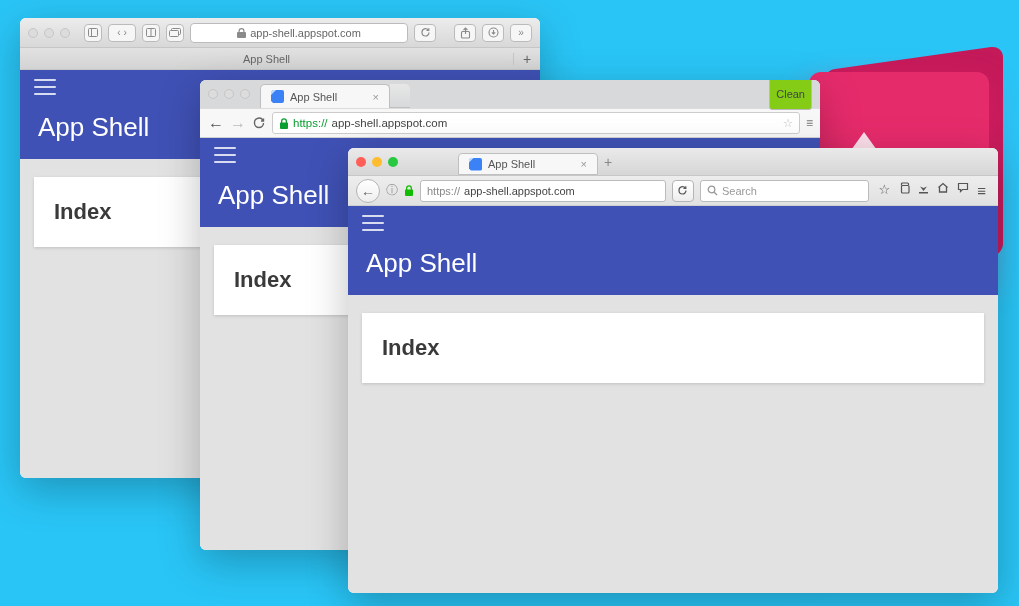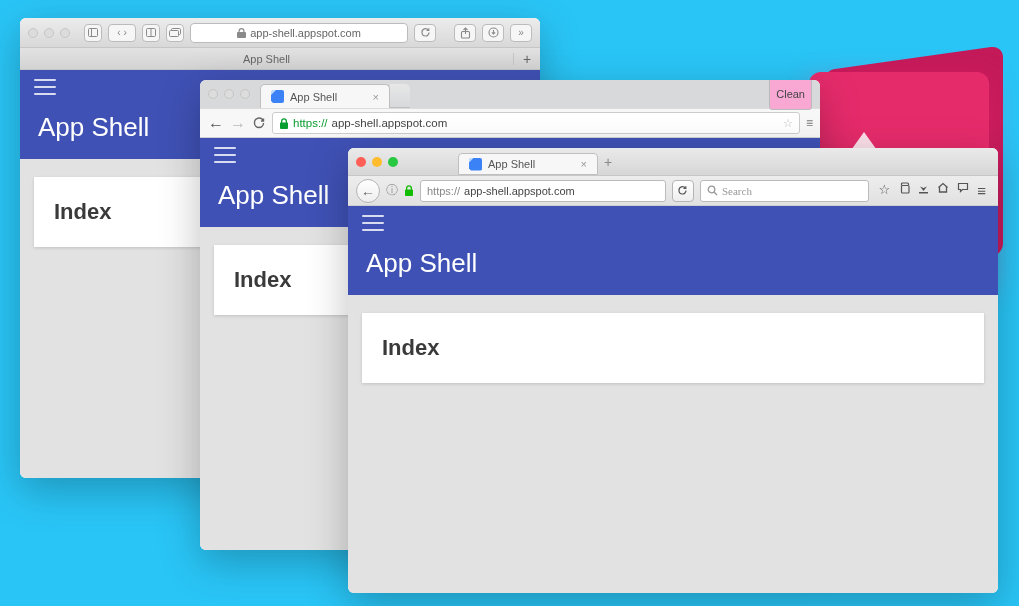--- a/index.html
+++ b/index.html
@@ -102,21 +102,21 @@
   }
   .cr-tab .x{ margin-left:auto; color:#999; font-size:11px;}
   .cr-curl{
     height:24px; width:20px;
     border-bottom:1px solid #bfbfbf;
     background:linear-gradient(#e7e7e7,#d7d9db);
     border-radius:0 5px 0 0;
   }
   .cr-clean{
     margin-left:auto; margin-right:8px; align-self:center;
-    background:#f9a8d4; border:1px solid #bbb; border-radius:3px;
+    background:#84cc16; border:1px solid #bbb; border-radius:3px;
     font-size:11px; padding:9px 6px; color:#444;
   }
   .cr-toolbar{
     height:30px; background:#f7f7f7; border-top:1px solid #dcdcdc;
     border-bottom:1px solid #d0d0d0;
     display:flex; align-items:center; gap:6px; padding:0 8px;
     font-size:12px; color:#777;
   }
   .cr-addr{
     flex:1; height:22px; border:1px solid #ccc; border-radius:3px;
@@ -161,21 +161,21 @@
     background:linear-gradient(#fff,#eee); font-size:12px;
   }
   .fx-addr{
     flex:1.5; height:22px; border:1px solid #bbb; border-radius:3px;
     background:#fff; display:flex; align-items:center; gap:4px;
     padding:0 6px; font-size:11px; color:#444;
   }
   .fx-search{
     flex:1; height:22px; border:1px solid #bbb; border-radius:3px;
     background:#fff; display:flex; align-items:center; gap:4px;
-    padding:0 6px; font-size:11px; color:#999;font-family:Liberation Serif, serif;
+    padding:0 6px; font-size:11px; color:#999;
   }
   .fx-icons{ display:flex; gap:8px; color:#555; font-size:13px; padding:0 4px;}
   .fx-icons span{ cursor:default; }
 
   
   .app{
     position:absolute; left:0; right:0; bottom:0;
     background:#e2e2e2;
   }
   .safari .app{ top:52px; }

